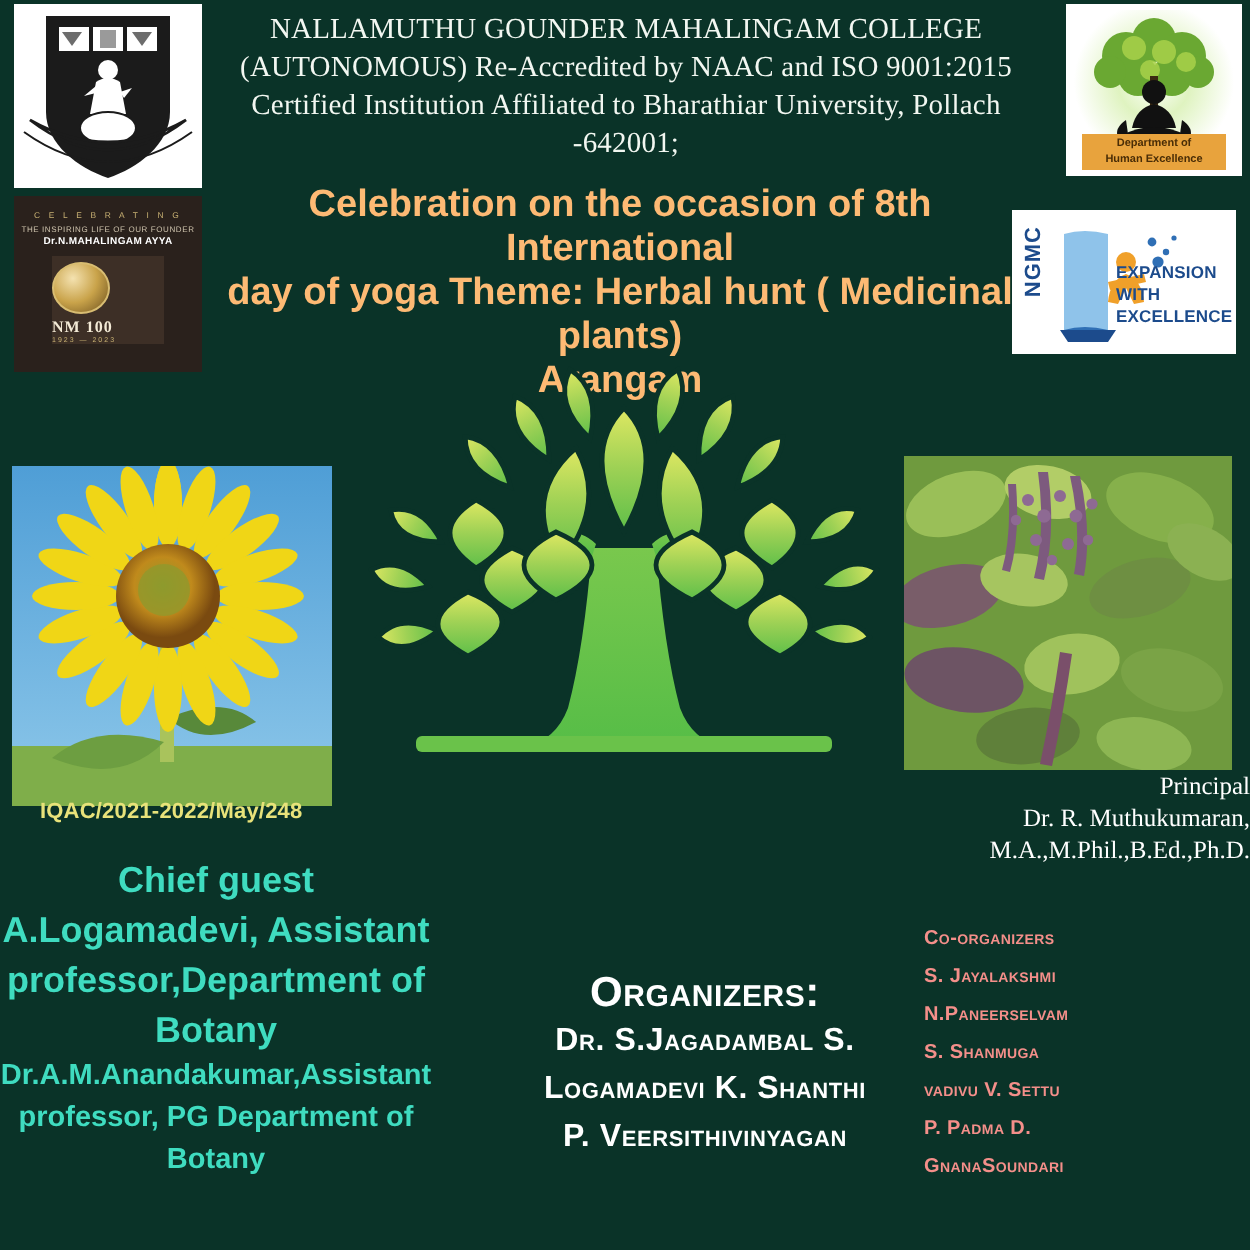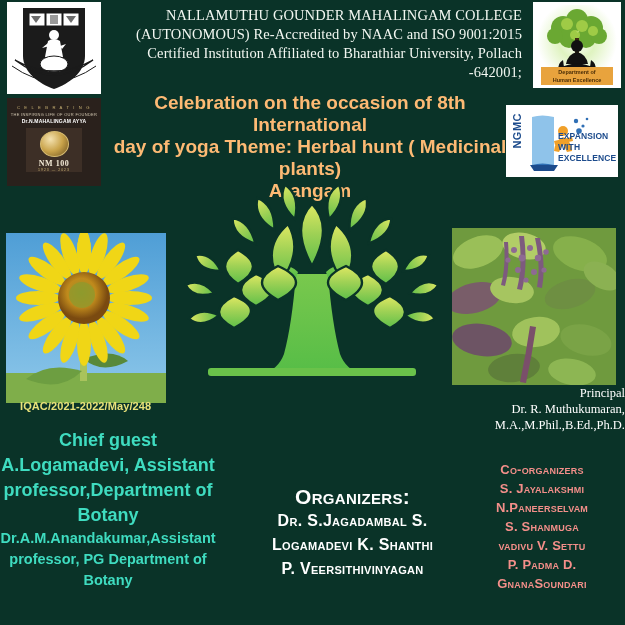--- a/index.html
+++ b/index.html
@@ -20,21 +20,21 @@
          display:flex;align-items:center;justify-content:center;overflow:hidden;}
 
   
   .nm100{left:7px;top:98px;width:94px;height:88px;background:#2a211c;overflow:hidden;}
   .nm100 .celebrating{
     color:#c8b173;font-size:4.2px;letter-spacing:1.6px;text-align:center;
     margin-top:7px;font-family:"Liberation Sans",sans-serif;}
   .nm100 .inspiring{color:#cfc4ae;font-size:4px;text-align:center;margin-top:2px;letter-spacing:.3px;}
   .nm100 .founder{color:#ffffff;font-size:5px;font-weight:bold;text-align:center;margin-top:1px;letter-spacing:.2px;}
   .nm100 .medalwrap{margin:4px auto 4px;width:56px;height:44px;background:#3d2f26;
-        display:flex;flex-direction:column;align-items:center;justify-content:flex-start;}
+        display:flex;flex-direction:column;justify-content:flex-start;}
   .nm100 .medal{width:27px;height:27px;border-radius:50%;margin-top:3px;
         background:radial-gradient(circle at 35% 30%,#f0dba6 0%,#c9a martin 1%,#b8903f 55%,#6b4f1d 100%);
         background:radial-gradient(circle at 35% 30%,#f4e2b0 0%,#c9a34a 50%,#6b4f1d 100%);
         border:1.5px solid #d8bd72;}
   .nm100 .nmtext{color:#f3ead6;font-size:8px;font-weight:bold;letter-spacing:.5px;margin-top:2px;
         font-family:"Liberation Serif",serif;}
   .nm100 .nmyears{color:#c8b173;font-size:3.5px;letter-spacing:1px;}
 
   
   .sunflower{left:6px;top:233px;width:160px;height:170px;overflow:hidden;background:#5aa8dd;}
@@ -48,21 +48,21 @@
   .ngmc{left:506px;top:105px;width:112px;height:72px;background:#ffffff;overflow:hidden;}
   .ngmc .ngmc-v{position:absolute;left:5px;top:8px;color:#1c4b8c;font-size:11px;font-weight:bold;
         writing-mode:vertical-rl;transform:rotate(180deg);letter-spacing:.5px;}
   .ngmc .ngmc-txt{position:absolute;left:52px;top:26px;color:#1c4b8c;font-size:8.5px;
         font-weight:bold;line-height:11px;letter-spacing:.1px;}
 
   
   .tulsi{left:452px;top:228px;width:164px;height:157px;overflow:hidden;background:#4d7a2c;}
 
   
-  .collegehdr{left:104px;top:6px;width:418px;text-align:right;color:#f2f7f1;
+  .collegehdr{left:104px;top:6px;width:418px;text-align:center;color:#f2f7f1;
       font-family:"Liberation Serif", serif;font-size:14.5px;line-height:19px;letter-spacing:.1px;}
 
   
   .eventtext{left:100px;top:92px;width:420px;text-align:center;color:#fdba74;
       font-size:19px;font-weight:bold;line-height:22px;}
 
   
   .tree{left:178px;top:170px;width:268px;height:248px;}
 
   
@@ -76,22 +76,22 @@
   .chiefguest{left:-22px;top:428px;width:260px;text-align:center;color:#3fdcc0;
       font-size:18px;font-weight:bold;line-height:25px;}
   .chiefguest .small{font-size:14.5px;line-height:21px;}
 
   
   .organizers{left:240px;top:485px;width:225px;text-align:center;color:#ffffff;
       font-size:16px;font-weight:bold;line-height:24px;font-variant:small-caps;letter-spacing:.3px;}
   .organizers .hd{font-size:21px;}
 
   
-  .coorg{left:462px;top:460px;width:160px;text-align:center;color:#f48f8a;
-      font-size:13px;font-weight:bold;line-height:19px;font-variant:small-caps;letter-spacing:.2px;}
+  .coorg{left:462px;top:460px;width:160px;color:#f48f8a;
+      font-size:10px;font-weight:bold;line-height:19px;font-variant:small-caps;letter-spacing:.2px;}
 </style>
 </head>
 <body>
 
 <div class="poster">
 
   <div class="abs crest">
     <svg width="86" height="88" viewBox="0 0 86 88">
       <path d="M12 4 H74 V52 C74 68 58 80 43 85 C28 80 12 68 12 52 Z" fill="#1b1b1b"></path>
       <rect x="18" y="9" width="16" height="13" fill="#ffffff" stroke="#1b1b1b" stroke-width="1"></rect>

